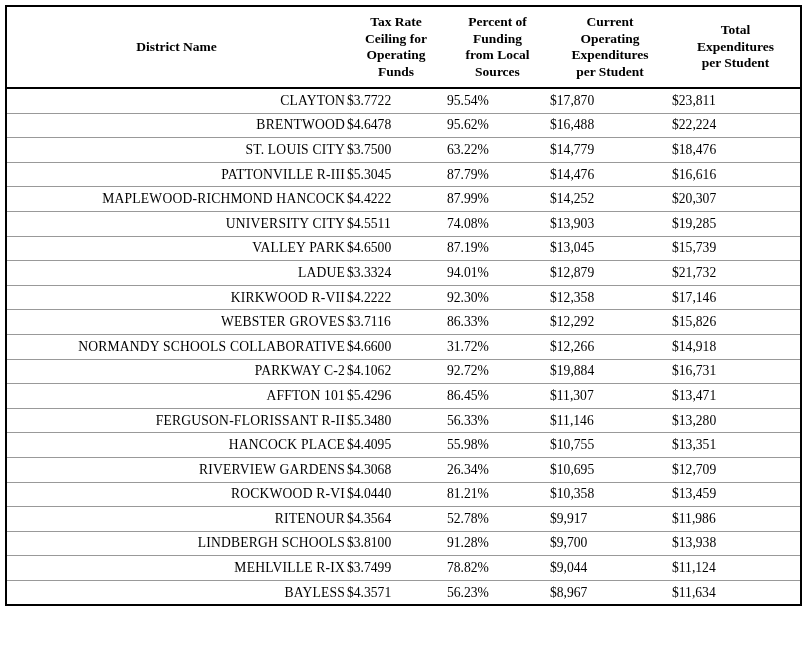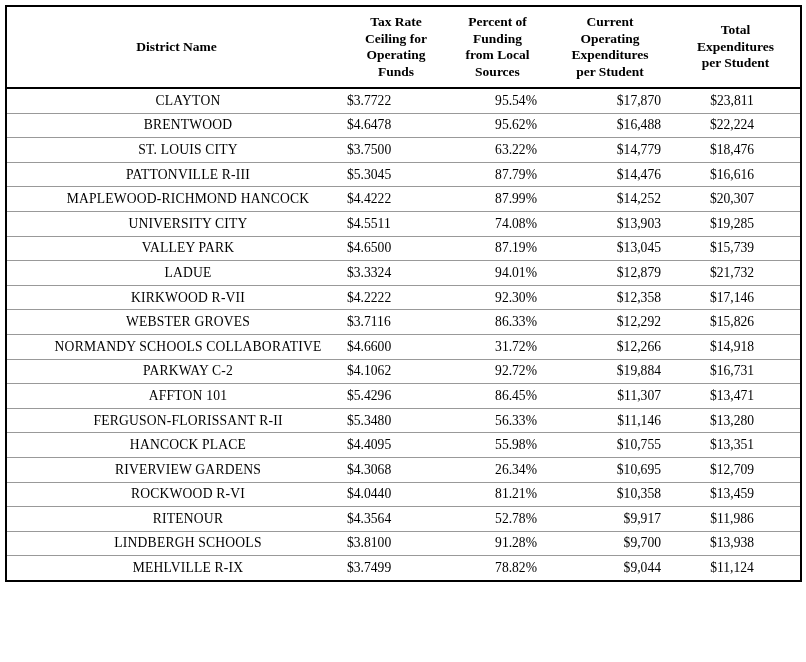--- a/index.html
+++ b/index.html
@@ -43,28 +43,28 @@
     padding-top: 0;
     padding-bottom: 0;
     vertical-align: middle;
     white-space: nowrap;
     overflow: hidden;
   }
   tbody tr:last-child td {
     border-bottom: none;
   }
   td.c0 {
-    text-align: center;
+    text-align: right;
     padding-left: 24px;
     letter-spacing: 0.2px;
   }
   td.c1 { padding-right: 10px; }
-  td.c2 { text-align: right; padding-right: 12px; font-family: Liberation Serif, serif; }
-  td.c3 { text-align: right; padding-right: 10px; margin-top: 12px; }
-  td.c4 { text-align: center; padding-right: 8px; }
+  td.c2 { text-align: left; padding-right: 12px; font-family: Liberation Serif, serif; }
+  td.c3 { padding-right: 10px; margin-top: 12px; }
+  td.c4 { text-align: left; padding-right: 8px; }
   col.w0 { width: 340px; }
   col.w1 { width: 100px; }
   col.w2 { width: 103px; }
   col.w3 { width: 122px; }
   col.w4 { width: 130px; }
 </style>
 </head>
 <body>
 
 <div class="sheet">
@@ -219,15 +219,22 @@
           <td class="c3">$9,700</td>
           <td class="c4">$13,938</td>
         </tr>
         <tr>
           <td class="c0">MEHLVILLE R-IX</td>
           <td class="c1">$3.7499</td>
           <td class="c2">78.82%</td>
           <td class="c3">$9,044</td>
           <td class="c4">$11,124</td>
         </tr>
+        <tr>
+          <td class="c0">BAYLESS</td>
+          <td class="c1">$4.3571</td>
+          <td class="c2">56.23%</td>
+          <td class="c3">$8,967</td>
+          <td class="c4">$11,634</td>
+        </tr>
       </tbody>
   </table>
 </div>
 
 </body></html>

